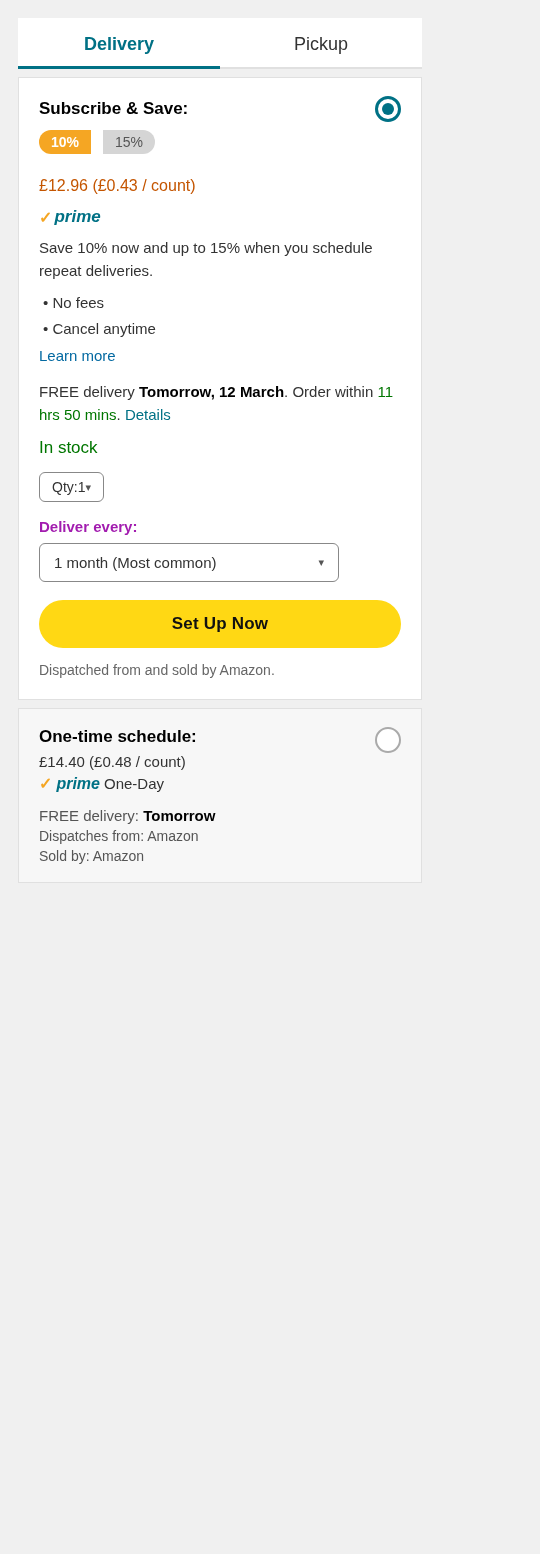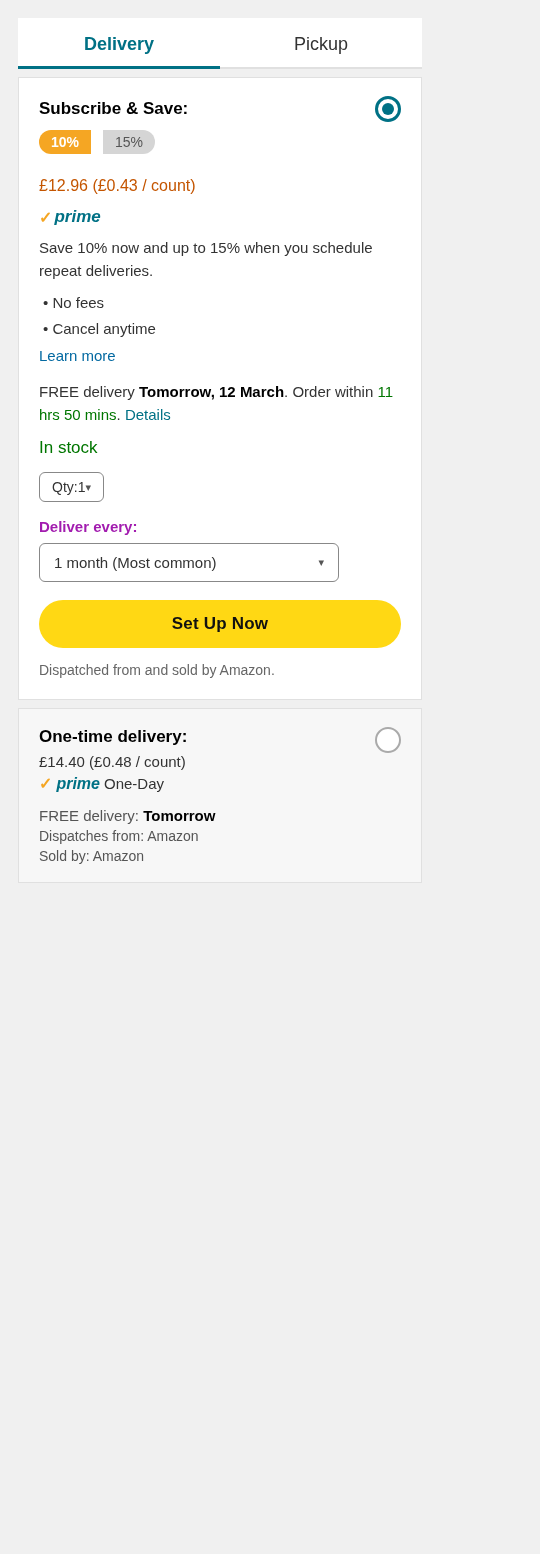--- a/index.html
+++ b/index.html
@@ -372,21 +372,21 @@
     
     <button class="setup-btn">Set Up Now</button>
 
     
     <div class="dispatched-text">Dispatched from and sold by Amazon.</div>
   </div>
 
   <div class="card-gray">
     <div class="otp-header">
       <div>
-        <div class="otp-title">One-time delivery:</div>
+        <div class="otp-title">One-time schedule:</div>
         <div class="otp-price">
           <span>£14.40</span>
           <span>(£0.48 / count)</span>
         </div>
         <div class="otp-prime-row">
           <span class="prime-check">✓</span>
           <span class="otp-prime-text">prime</span>
           <span class="otp-one-day">One-Day</span>
         </div>
       </div>

